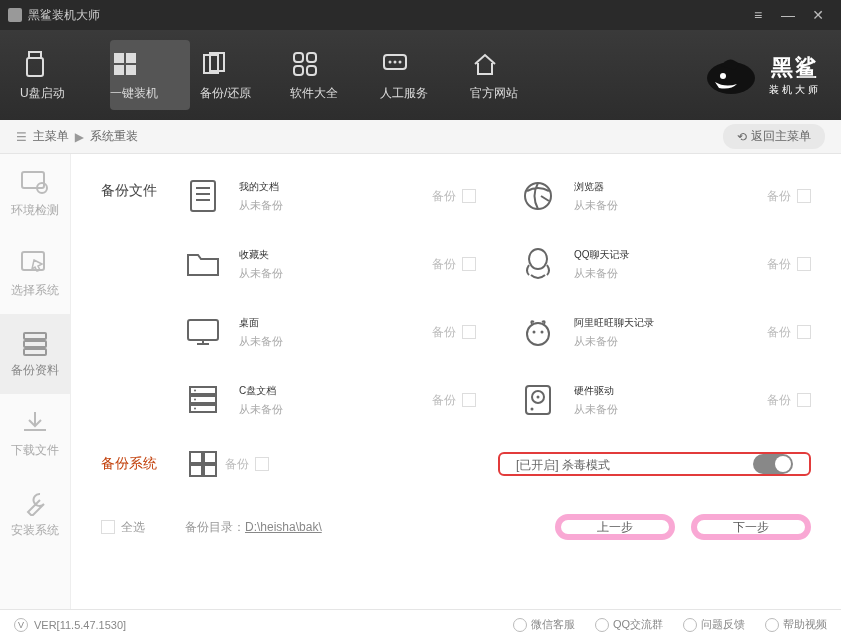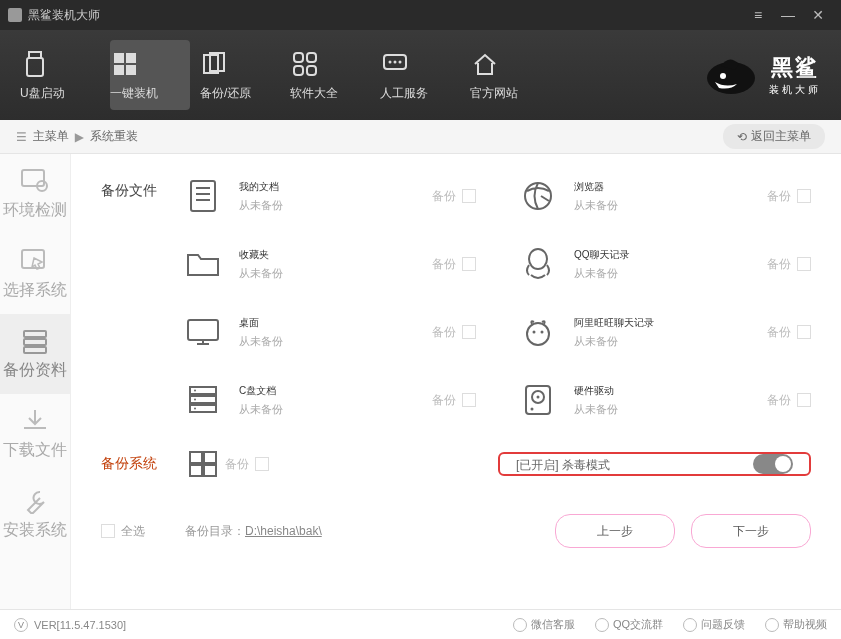--- a/index.html
+++ b/index.html
@@ -15,41 +15,41 @@
 .topnav .brand { margin-left: auto; color: #fff; display: flex; align-items: center; }
 .topnav .brand .shark { width: 60px; height: 50px; margin-right: 8px; }
 .topnav .brand .btxt { text-align: center; }
 .topnav .brand .btxt .b1 { font-size: 22px; font-weight: bold; letter-spacing: 2px; }
 .topnav .brand .btxt .b2 { font-size: 10px; letter-spacing: 3px; }
 .breadcrumb { height: 34px; background: #f5f5f5; border-bottom: 1px solid #e5e5e5; display: flex; align-items: center; padding: 0 16px; font-size: 12px; color: #666; }
 .breadcrumb .bc-sep { margin: 0 6px; color: #999; }
 .breadcrumb .back-main { margin-left: auto; background: #e8e8e8; border-radius: 12px; padding: 4px 14px; cursor: pointer; display: flex; align-items: center; }
 .main { display: flex; height: calc(100% - 30px - 90px - 34px - 30px); }
 .sidebar { width: 100px; background: #fafafa; border-right: 1px solid #eee; }
-.sidebar .side-item { height: 80px; display: flex; flex-direction: column; align-items: center; justify-content: center; font-size: 16px; color: #aaa; cursor: pointer; }
+.sidebar .side-item { height: 80px; display: flex; flex-direction: column; align-items: center; justify-content: center; font-size: 12px; color: #aaa; cursor: pointer; }
 .sidebar .side-item.active { background: #eee; color: #888; }
 .sidebar .side-item .si-icon { width: 30px; height: 26px; margin-bottom: 6px; }
 .content { flex: 1; padding: 22px 30px 10px 30px; position: relative; }
 .section-label { font-size: 14px; color: #444; position: absolute; }
 .grid { display: grid; grid-template-columns: 1fr 1fr; column-gap: 40px; row-gap: 28px; margin-left: 80px; }
 .backup-item { display: flex; align-items: center; }
 .backup-item .bi-icon { width: 44px; height: 40px; display: flex; align-items: center; justify-content: center; color: #666; }
 .backup-item .bi-text { flex: 1; margin-left: 14px; }
 .backup-item .bi-text .bi-title { font-size: 10px; color: #333; }
 .backup-item .bi-text .bi-sub { font-size: 11px; color: #aaa; margin-top: 4px; }
 .backup-item .bi-action { font-size: 12px; color: #bbb; display: flex; align-items: center; }
 .backup-item .bi-action .chk { width: 14px; height: 14px; border: 1px solid #ddd; margin-left: 6px; }
 .highlight-box { border: 2px solid #e23b3b; border-radius: 6px; padding: 0 16px; display: flex; align-items: flex-end; margin-left: 80px; margin-top: 12px; width: 320px; float: right; }
 .system-row { display: flex; align-items: center; margin-top: 24px; }
 .system-row .backup-item { flex: 1; }
 .footer-row { display: flex; align-items: center; margin-top: 30px; font-size: 12px; color: #999; }
 .footer-row .chk { width: 14px; height: 14px; border: 1px solid #ddd; margin-right: 6px; }
 .footer-row .dir-link { text-decoration: underline; color: #888; cursor: pointer; }
 .footer-row .nav-buttons { margin-left: auto; display: flex; gap: 16px; }
-.footer-row .nav-buttons .btn { width: 120px; height: 34px; border: 1px solid #f9a8d4; border-radius: 15px; display: flex; align-items: center; justify-content: center; cursor: pointer; color: #555; background: #fff; }
+.footer-row .nav-buttons .btn { width: 120px; height: 26px; border: 6px solid #f9a8d4; border-radius: 15px; display: flex; align-items: center; justify-content: center; cursor: pointer; color: #555; background: #fff; }
 .statusbar { height: 30px; border-top: 1px solid #e5e5e5; display: flex; align-items: center; padding: 0 14px; font-size: 11px; color: #888; }
 .statusbar .st-item { margin-left: 20px; display: flex; align-items: center; cursor: pointer; }
 .statusbar .st-item .st-ico { width: 14px; height: 14px; border: 1px solid #bbb; border-radius: 50%; margin-right: 4px; display: inline-block; }
 .toggle { width: 40px; height: 20px; background: #888; border-radius: 10px; position: relative; margin-left: auto; }
 .toggle::after { content: ""; position: absolute; width: 16px; height: 16px; background: #fff; border-radius: 50%; top: 2px; right: 2px; }
 svg { display: block; }
 </style>
 </head>
 <body>
 

